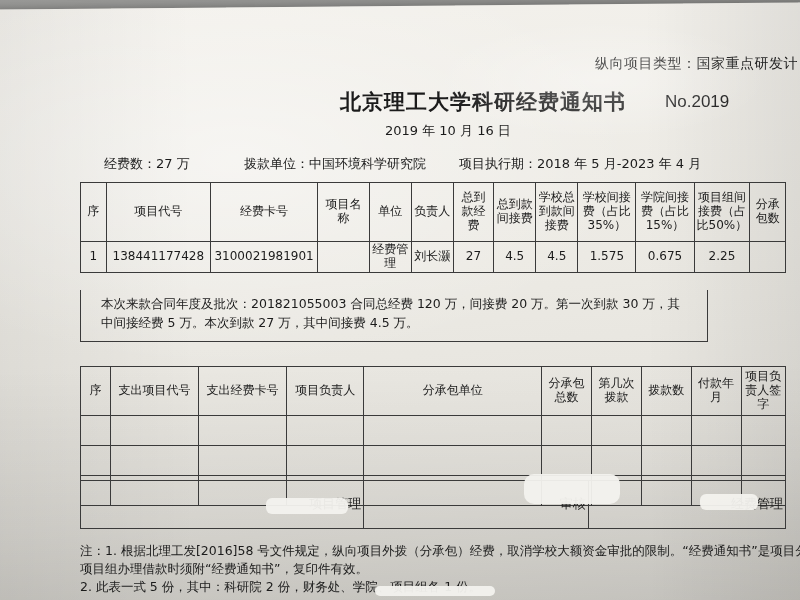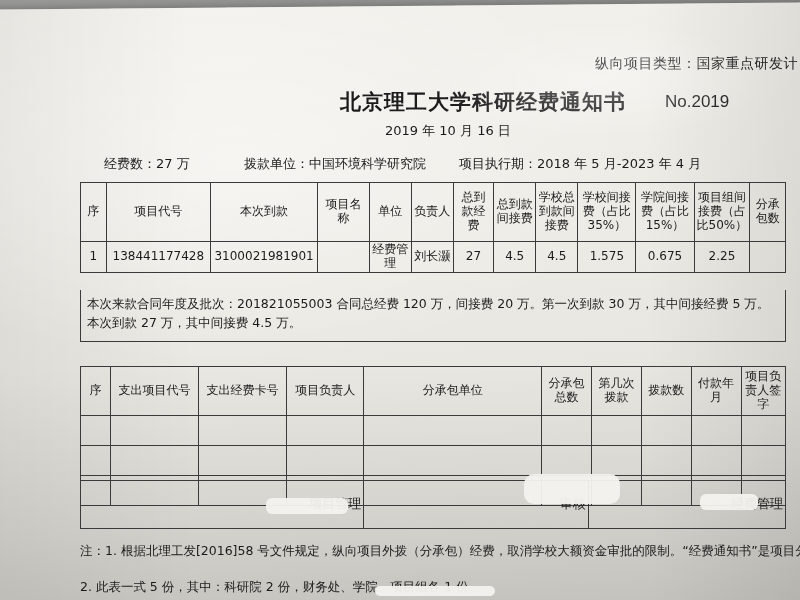--- a/index.html
+++ b/index.html
@@ -120,26 +120,26 @@
     width: 706px;
   }
   #main-table th { height: 56px; font-size: 12px; }
   #main-table td.data { height: 26px; font-size: 12px; }
 
   
   #note-box {
     position: absolute;
     left: 50px;
     top: 290px;
-    width: 706px;
+    width: 628px;
     height: 52px;
     border: 1px solid #3a3a3a;
     border-top: none;
     font-size: 12.5px;
-    padding: 4px 6px;
+    padding: 4px 20px;
     box-sizing: border-box;
     line-height: 1.55;
     text-align: left;
   }
 
   
   #sub-header {
     position: absolute;
     left: 50px;
     top: 342px;
@@ -217,21 +217,21 @@
       <span class="m1">经费数：27 万</span>
       <span class="m2">拨款单位：中国环境科学研究院</span>
       <span class="m4">项目执行期：2018 年 5 月-2023 年 4 月</span>
     </div>
 
     <table class="grid cjk" id="main-table">
       <tbody>
           <tr>
         <th style="width:26px">序</th>
         <th style="width:104px">项目代号</th>
-        <th style="width:104px">本次到款</th>
+        <th style="width:104px">经费卡号</th>
         <th style="width:68px">项目名称</th>
         <th style="width:52px">单位</th>
         <th style="width:52px">负责人</th>
         <th style="width:48px">总到款经费</th>
         <th style="width:48px">总到款间接费</th>
         <th style="width:48px">学校总到款间接费</th>
         <th style="width:62px">学校间接费（占比35%）</th>
         <th style="width:62px">学院间接费（占比15%）</th>
         <th style="width:58px">项目组间接费（占比50%）</th>
         <th style="width:42px">分承包数</th>
@@ -314,20 +314,21 @@
       <tbody>
           <tr>
         <td style="width:284px">项目管理</td>
         <td style="width:224px">审核</td>
         <td style="width:196px">经费管理</td>
       </tr>
     </tbody>
       </table>
 
     <div class="footer-note fn1 cjk">注：1. 根据北理工发[2016]58 号文件规定，纵向项目外拨（分承包）经费，取消学校大额资金审批的限制。“经费通知书”是项目分承包经费支出的依据，</div>
+    <div class="footer-note fn2 cjk">项目组办理借款时须附“经费通知书”，复印件有效。</div>
     <div class="footer-note fn3 cjk">2. 此表一式 5 份，其中：科研院 2 份，财务处、学院、项目组各 1 份。</div>
 
     <div class="blob b1"></div>
     <div class="blob b2"></div>
     <div class="blob b3"></div>
     <div class="blob b4"></div>
   </div>
   <div class="glare"></div>
 </div>
 

